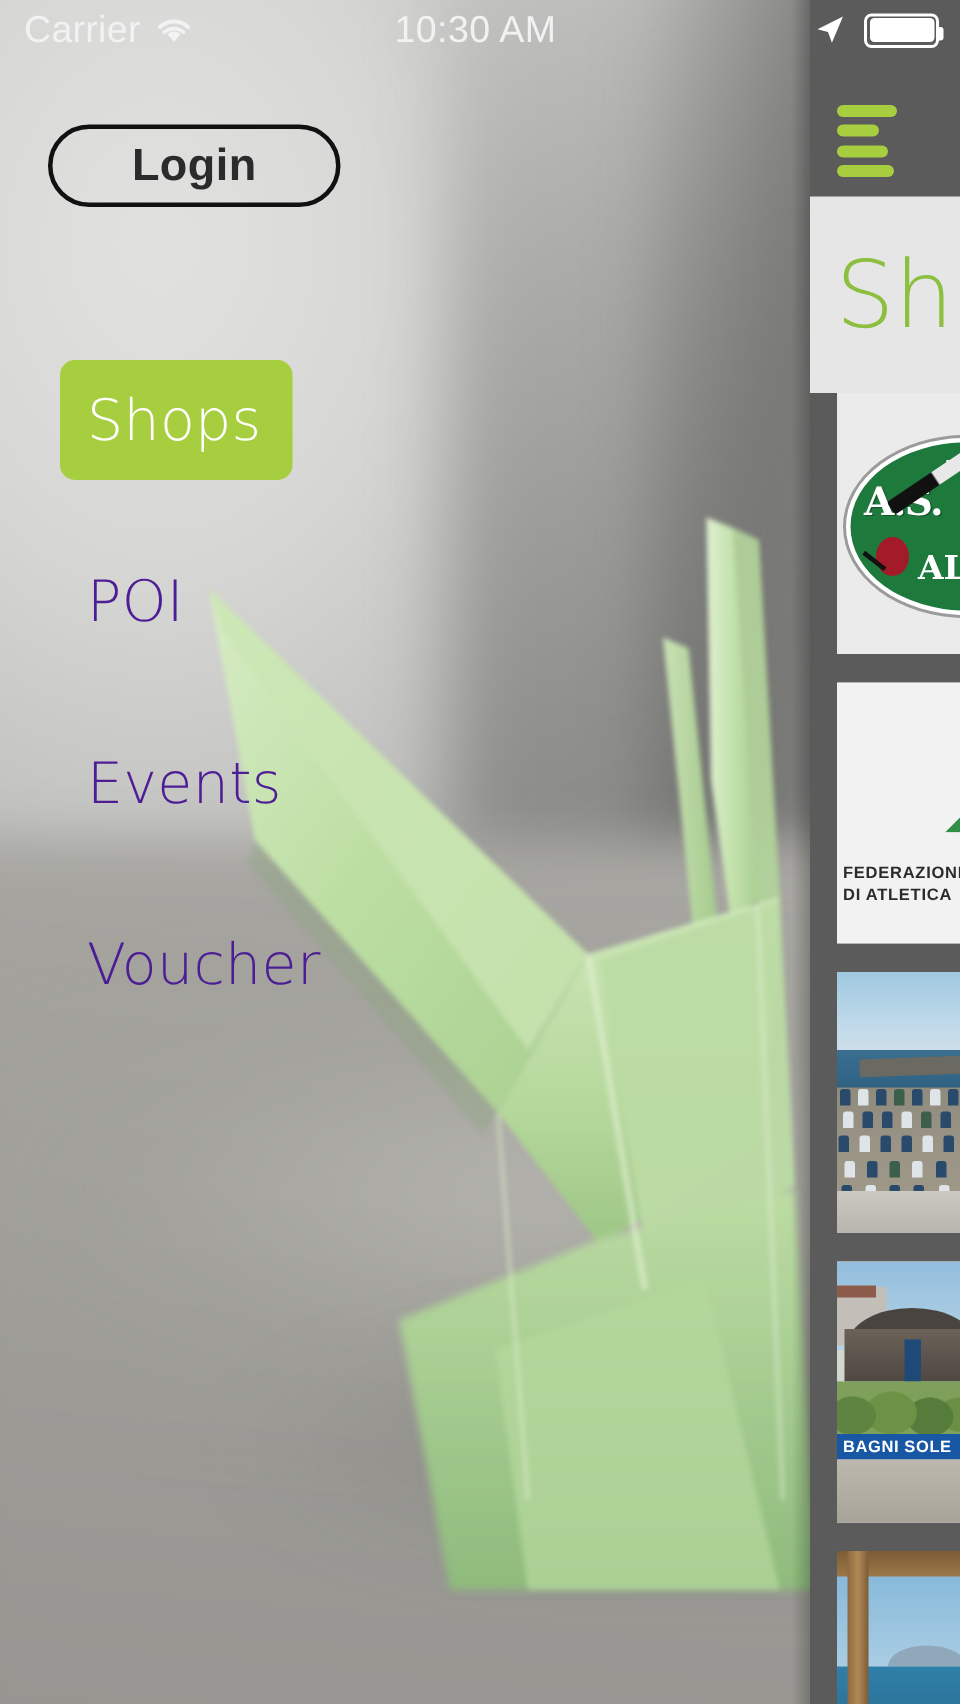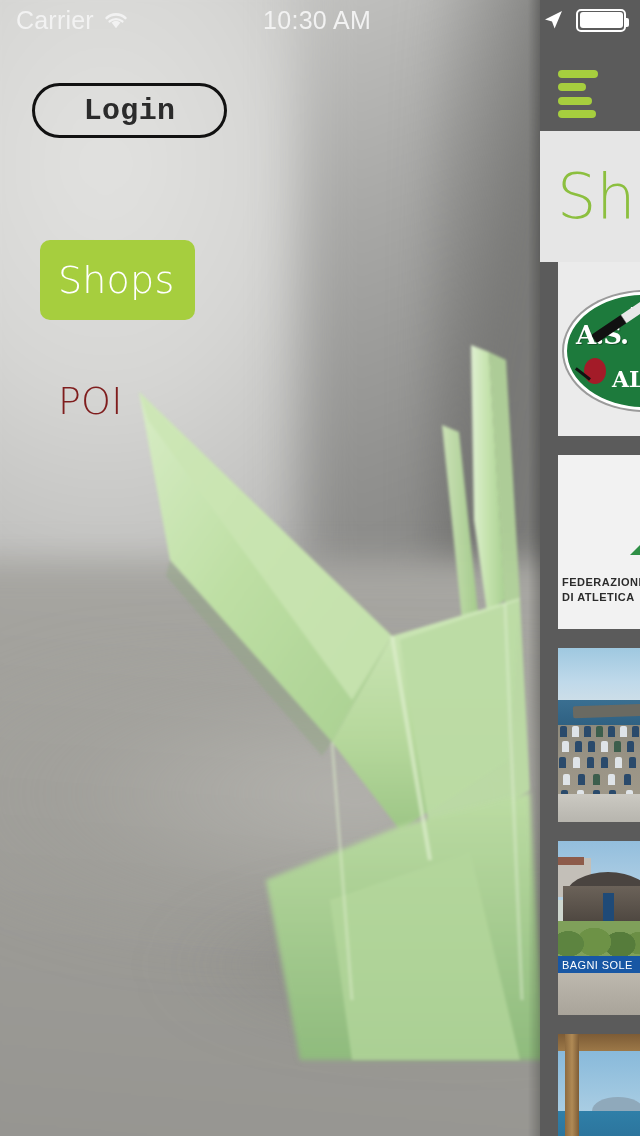--- a/index.html
+++ b/index.html
@@ -114,39 +114,39 @@
   #login-button {
     position:absolute; left:32px; top:83px;
     width:195px; height:55px;
     border:3px solid #111111;
     border-radius:28px;
     background:rgba(255,255,255,0.02);
     display:flex; align-items:center; justify-content:center;
     cursor:pointer;
   }
   #login-label {
-    font-family:Liberation Mono, monospace;
+    font-family:Liberation Sans, sans-serif;
     font-size:30px; font-weight:bold; color:#2b2b2b;
     letter-spacing:.3px;
   }
 
   #menu-list { position:absolute; left:0; top:240px; width:540px; }
   .menu-item {
     position:relative;
     height:80px;
     display:flex; align-items:center;
     padding-left:58px;
     margin-bottom:41px;
     cursor:pointer;
   }
   .menu-item .menu-text {
     font-family:"DejaVu Sans", sans-serif;
     font-size:38px;
     font-weight:300;
-    color:#7f1d1d;
+    color:#4c1d95;
     letter-spacing:0.2px;
     line-height:1;
   }
   .menu-item.active {
     margin-left:40px;
     width:155px;
     height:80px;
     padding-left:18px;
     background:#a6ce3e;
     border-radius:10px;
@@ -347,21 +347,21 @@
       radial-gradient(ellipse 20px 16px at 95% 58%, #6b8f45 0%, #6b8f45 70%, transparent 72%),
       #7fa05a;
   }
   .bs-sign {
     position:absolute; left:0; top:66%; width:100%; height:10%;
     background:#1857a4;
     display:flex; align-items:center;
   }
   .bs-sign-text {
     font-family:"Liberation Sans", sans-serif;
-    font-size:11px; font-weight:normal; color:#ffffff;
+    font-size:11px; font-weight:bold; color:#ffffff;
     letter-spacing:.4px; white-space:nowrap;
     padding-left:4px;
   }
   .bs-ground {
     position:absolute; left:0; bottom:0; width:100%; height:24%;
     background:linear-gradient(180deg,#bdb8ae 0%,#a9a49a 100%);
   }
 
   
   .photo-sea { position:absolute; inset:0; background:#b7d5e4; }
@@ -472,20 +472,26 @@
     <div id="login-button">
       <span id="login-label">Login</span>
     </div>
 
     <div id="menu-list">
       <div class="menu-item active">
         <span class="menu-text">Shops</span>
       </div>
       <div class="menu-item">
         <span class="menu-text">POI</span>
+      </div>
+      <div class="menu-item">
+        <span class="menu-text">Events</span>
+      </div>
+      <div class="menu-item">
+        <span class="menu-text">Voucher</span>
       </div>
     </div>
   </div>
 
   <div id="panel-shadow"></div>
 
   <div id="content-panel">
 
     <div id="panel-navbar">
       <div id="hamburger">

